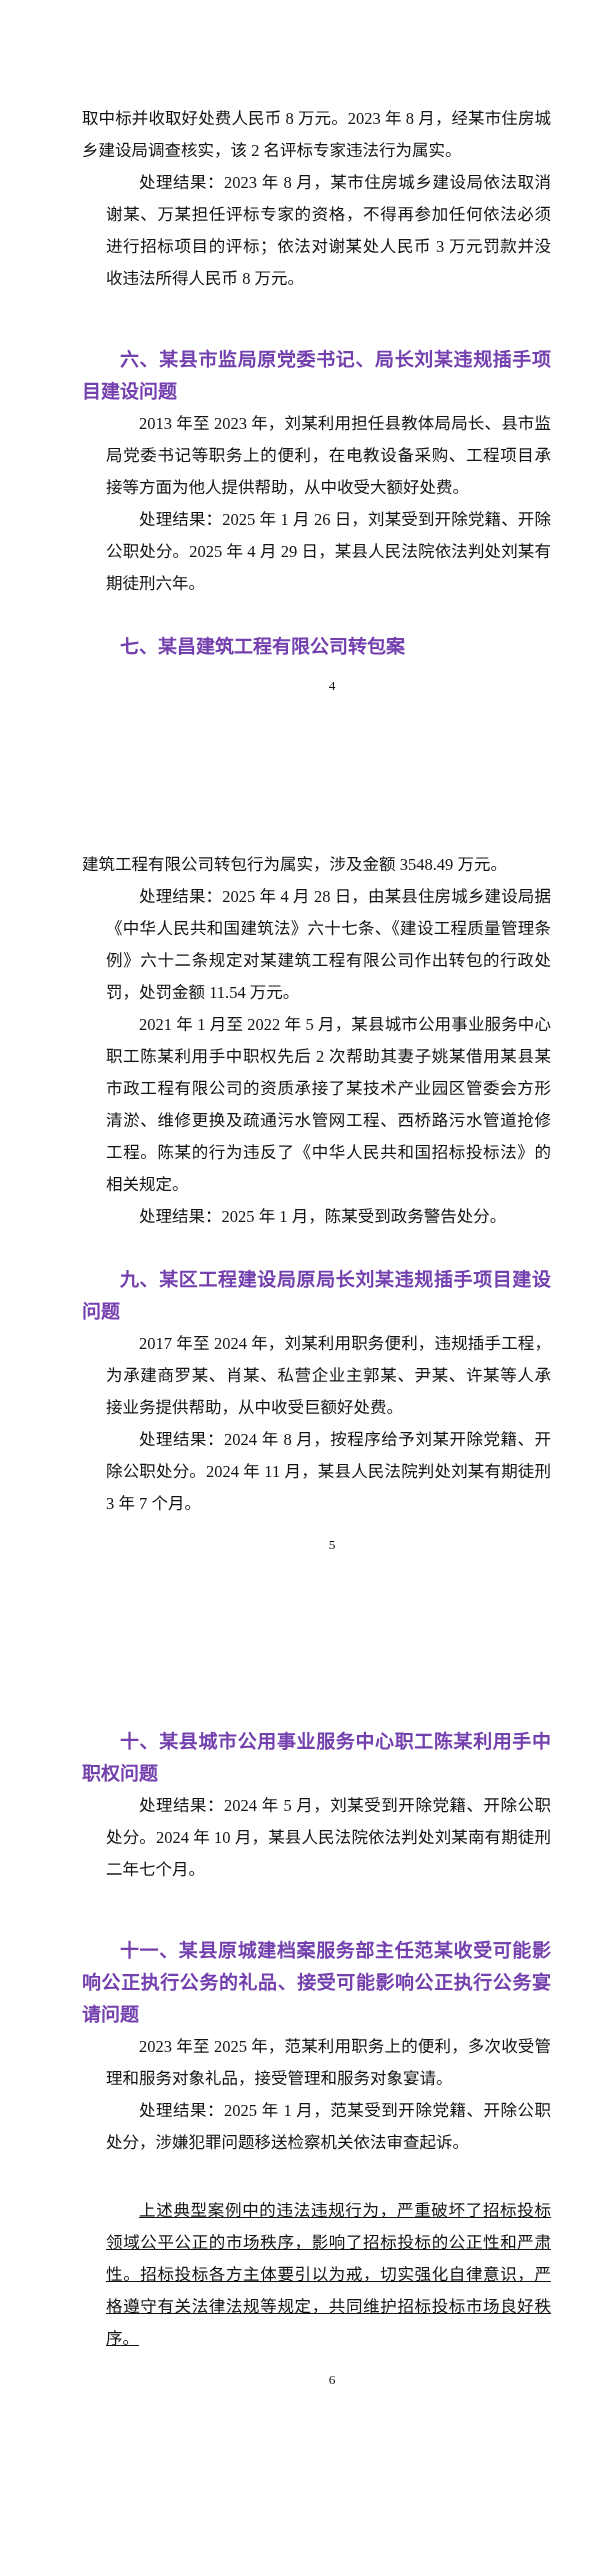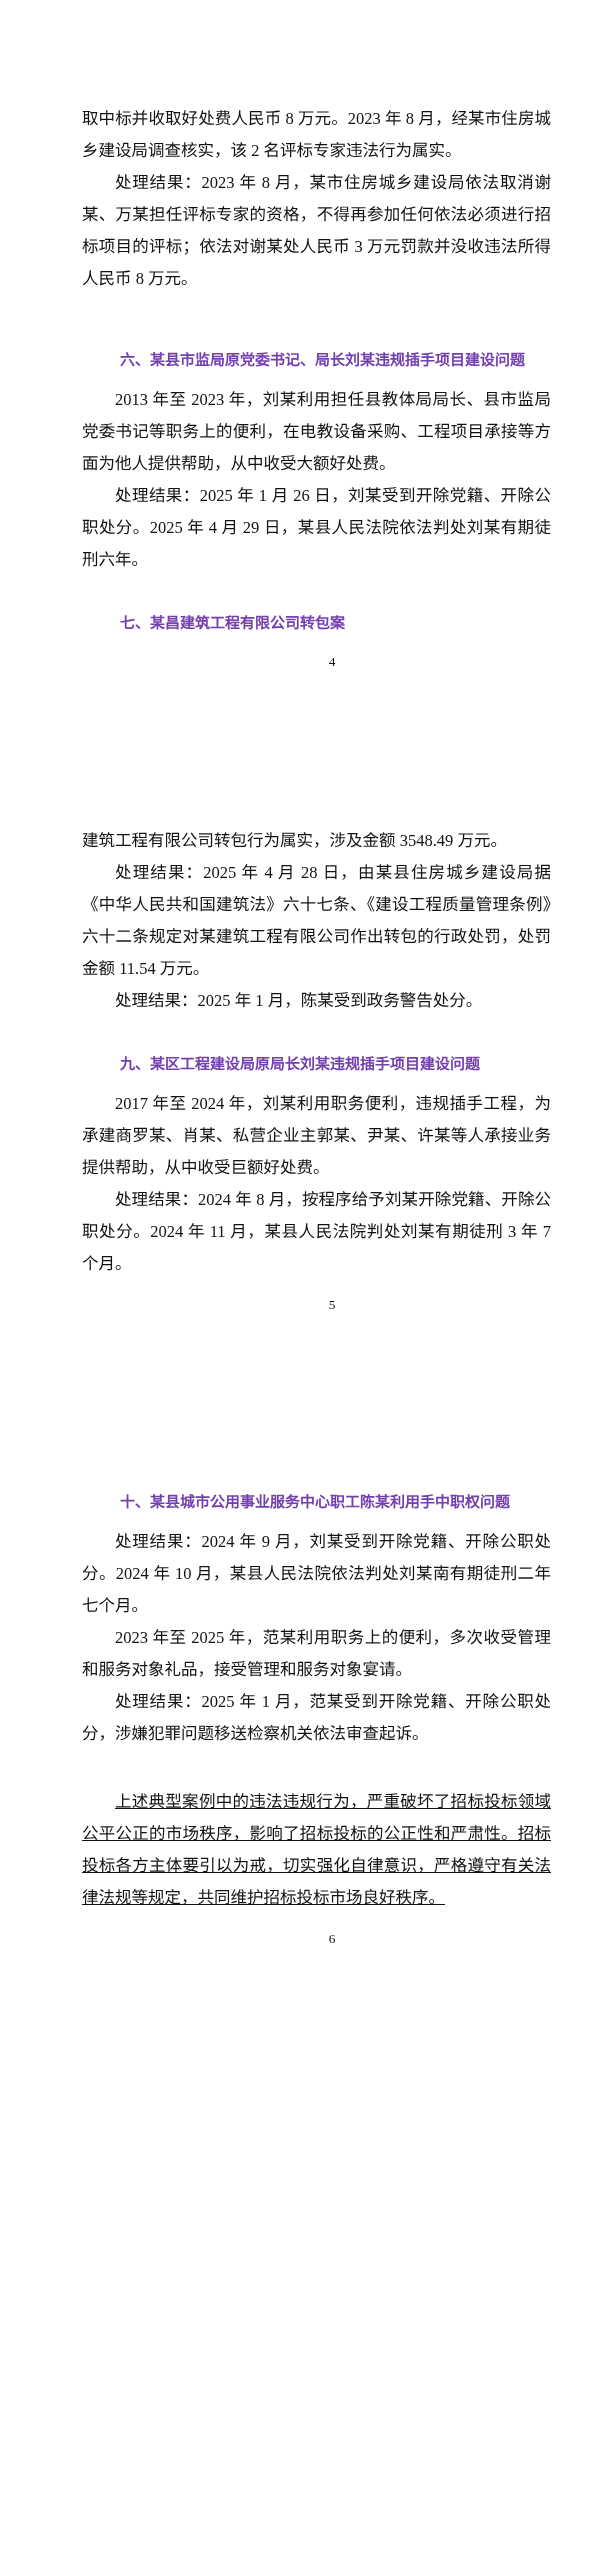--- a/index.html
+++ b/index.html
@@ -19,24 +19,24 @@
     font-family:"Liberation Serif","DejaVu Serif",serif;
     font-size:16.5px;
     line-height:32px;
     color:var(--body-color);
   }
   .para{
     margin:0;
     text-align:justify;
     word-break:break-all;
   }
-  .indent{text-indent:2em;}
+  .indent{text-indent:2em;margin-left:24px;}
   .heading{
-    margin:8px;
-    font-size:15px;
+    margin:0;
+    font-size:19px;
     line-height:32px;
     font-weight:700;
     color:var(--heading-color);
     text-indent:2em;
     text-align:justify;
     word-break:break-all;
   }
   .pagenum{
     margin:0;
     text-align:center;
@@ -67,31 +67,33 @@
   <p class="para indent">2013 年至 2023 年，刘某利用担任县教体局局长、县市监局党委书记等职务上的便利，在电教设备采购、工程项目承接等方面为他人提供帮助，从中收受大额好处费。</p>
   <p class="para indent">处理结果：2025 年 1 月 26 日，刘某受到开除党籍、开除公职处分。2025 年 4 月 29 日，某县人民法院依法判处刘某有期徒刑六年。</p>
 
   <h2 class="heading mt-60">七、某昌建筑工程有限公司转包案</h2>
 
   <div class="pagenum mt-25 mb-295">4</div>
 
   <p class="para">建筑工程有限公司转包行为属实，涉及金额 3548.49 万元。</p>
   <p class="para indent">处理结果：2025 年 4 月 28 日，由某县住房城乡建设局据《中华人民共和国建筑法》六十七条、《建设工程质量管理条例》六十二条规定对某建筑工程有限公司作出转包的行政处罚，处罚金额 11.54 万元。</p>
 
+  <p class="para indent">2021 年 1 月至 2022 年 5 月，某县城市公用事业服务中心职工陈某利用手中职权先后 2 次帮助其妻子姚某借用某县某市政工程有限公司的资质承接了某技术产业园区管委会方形清淤、维修更换及疏通污水管网工程、西桥路污水管道抢修工程。陈某的行为违反了《中华人民共和国招标投标法》的相关规定。</p>
   <p class="para indent">处理结果：2025 年 1 月，陈某受到政务警告处分。</p>
 
   <h2 class="heading mt-60">九、某区工程建设局原局长刘某违规插手项目建设问题</h2>
   <p class="para indent">2017 年至 2024 年，刘某利用职务便利，违规插手工程，为承建商罗某、肖某、私营企业主郭某、尹某、许某等人承接业务提供帮助，从中收受巨额好处费。</p>
   <p class="para indent">处理结果：2024 年 8 月，按程序给予刘某开除党籍、开除公职处分。2024 年 11 月，某县人民法院判处刘某有期徒刑 3 年 7 个月。</p>
 
   <div class="pagenum mt-30 mb-330">5</div>
 
   <h2 class="heading">十、某县城市公用事业服务中心职工陈某利用手中职权问题</h2>
-  <p class="para indent">处理结果：2024 年 9 月，刘某受到开除党籍、开除公职处分。2024 年 10 月，某县人民法院依法判处刘某南有期徒刑二年七个月。</p>
+  <p class="para indent">处理结果：2024 年 5 月，刘某受到开除党籍、开除公职处分。2024 年 10 月，某县人民法院依法判处刘某南有期徒刑二年七个月。</p>
 
+  <h2 class="heading mt-95">十一、某县原城建档案服务部主任范某收受可能影响公正执行公务的礼品、接受可能影响公正执行公务宴请问题</h2>
   <p class="para indent">2023 年至 2025 年，范某利用职务上的便利，多次收受管理和服务对象礼品，接受管理和服务对象宴请。</p>
   <p class="para indent">处理结果：2025 年 1 月，范某受到开除党籍、开除公职处分，涉嫌犯罪问题移送检察机关依法审查起诉。</p>
 
   <p class="para indent mt-70">上述典型案例中的违法违规行为，严重破坏了招标投标领域公平公正的市场秩序，影响了招标投标的公正性和严肃性。招标投标各方主体要引以为戒，切实强化自律意识，严格遵守有关法律法规等规定，共同维护招标投标市场良好秩序。</p>
 
   <div class="pagenum mt-30">6</div>
 
 </main>
 
 

